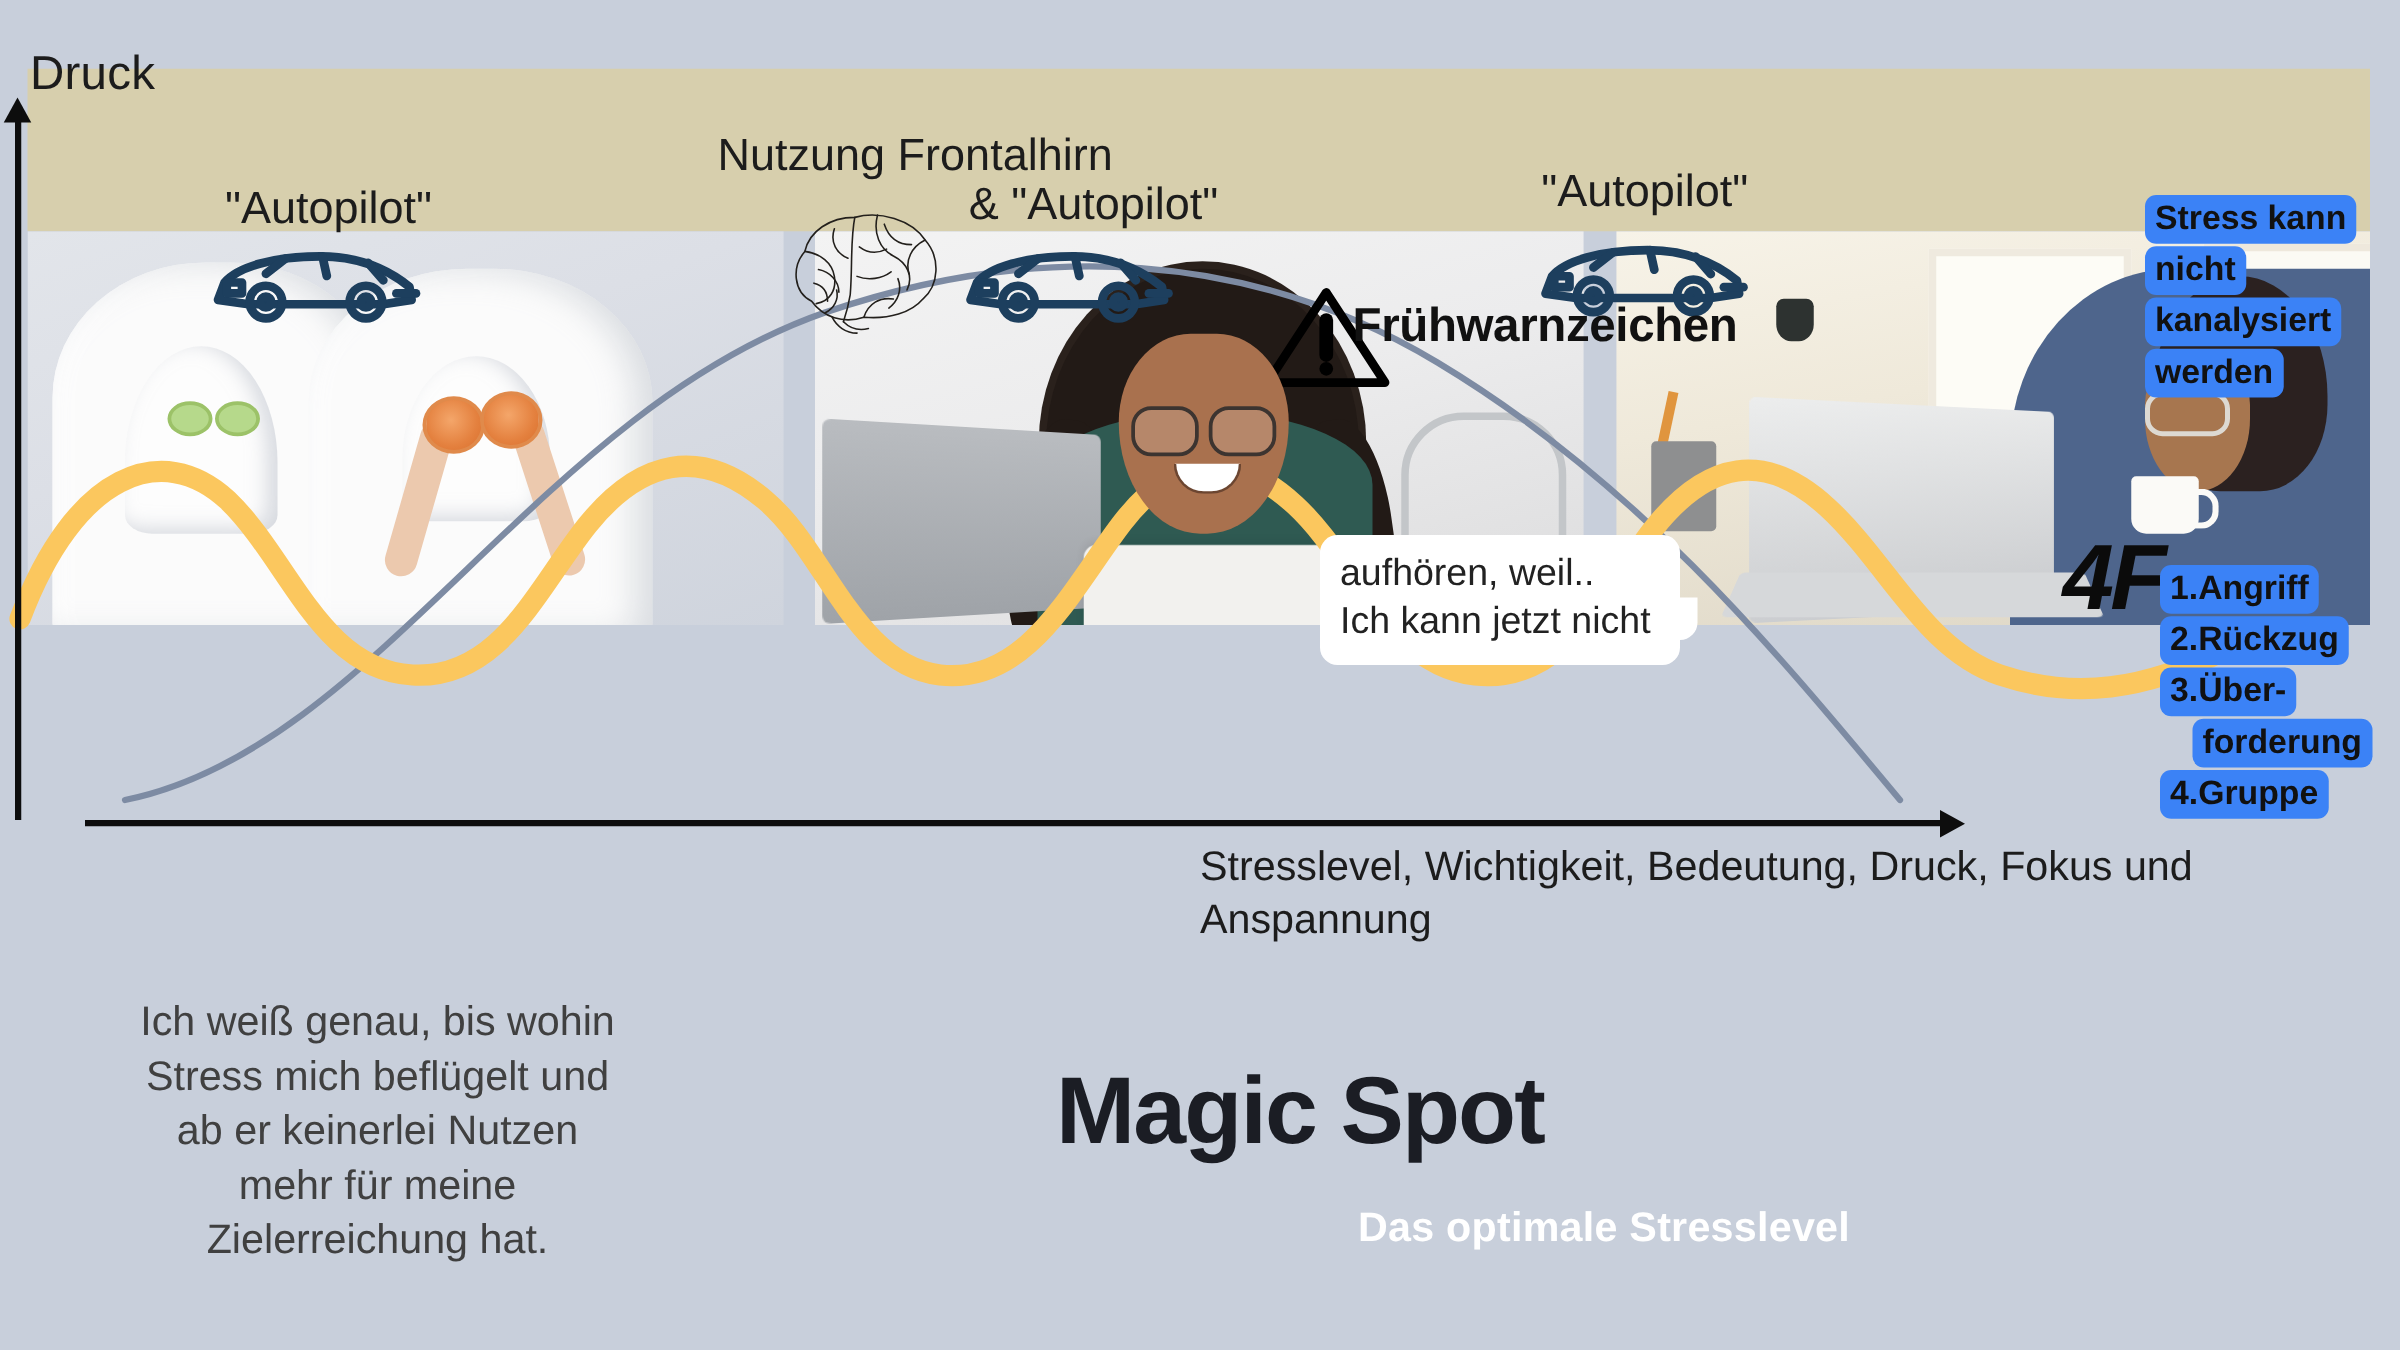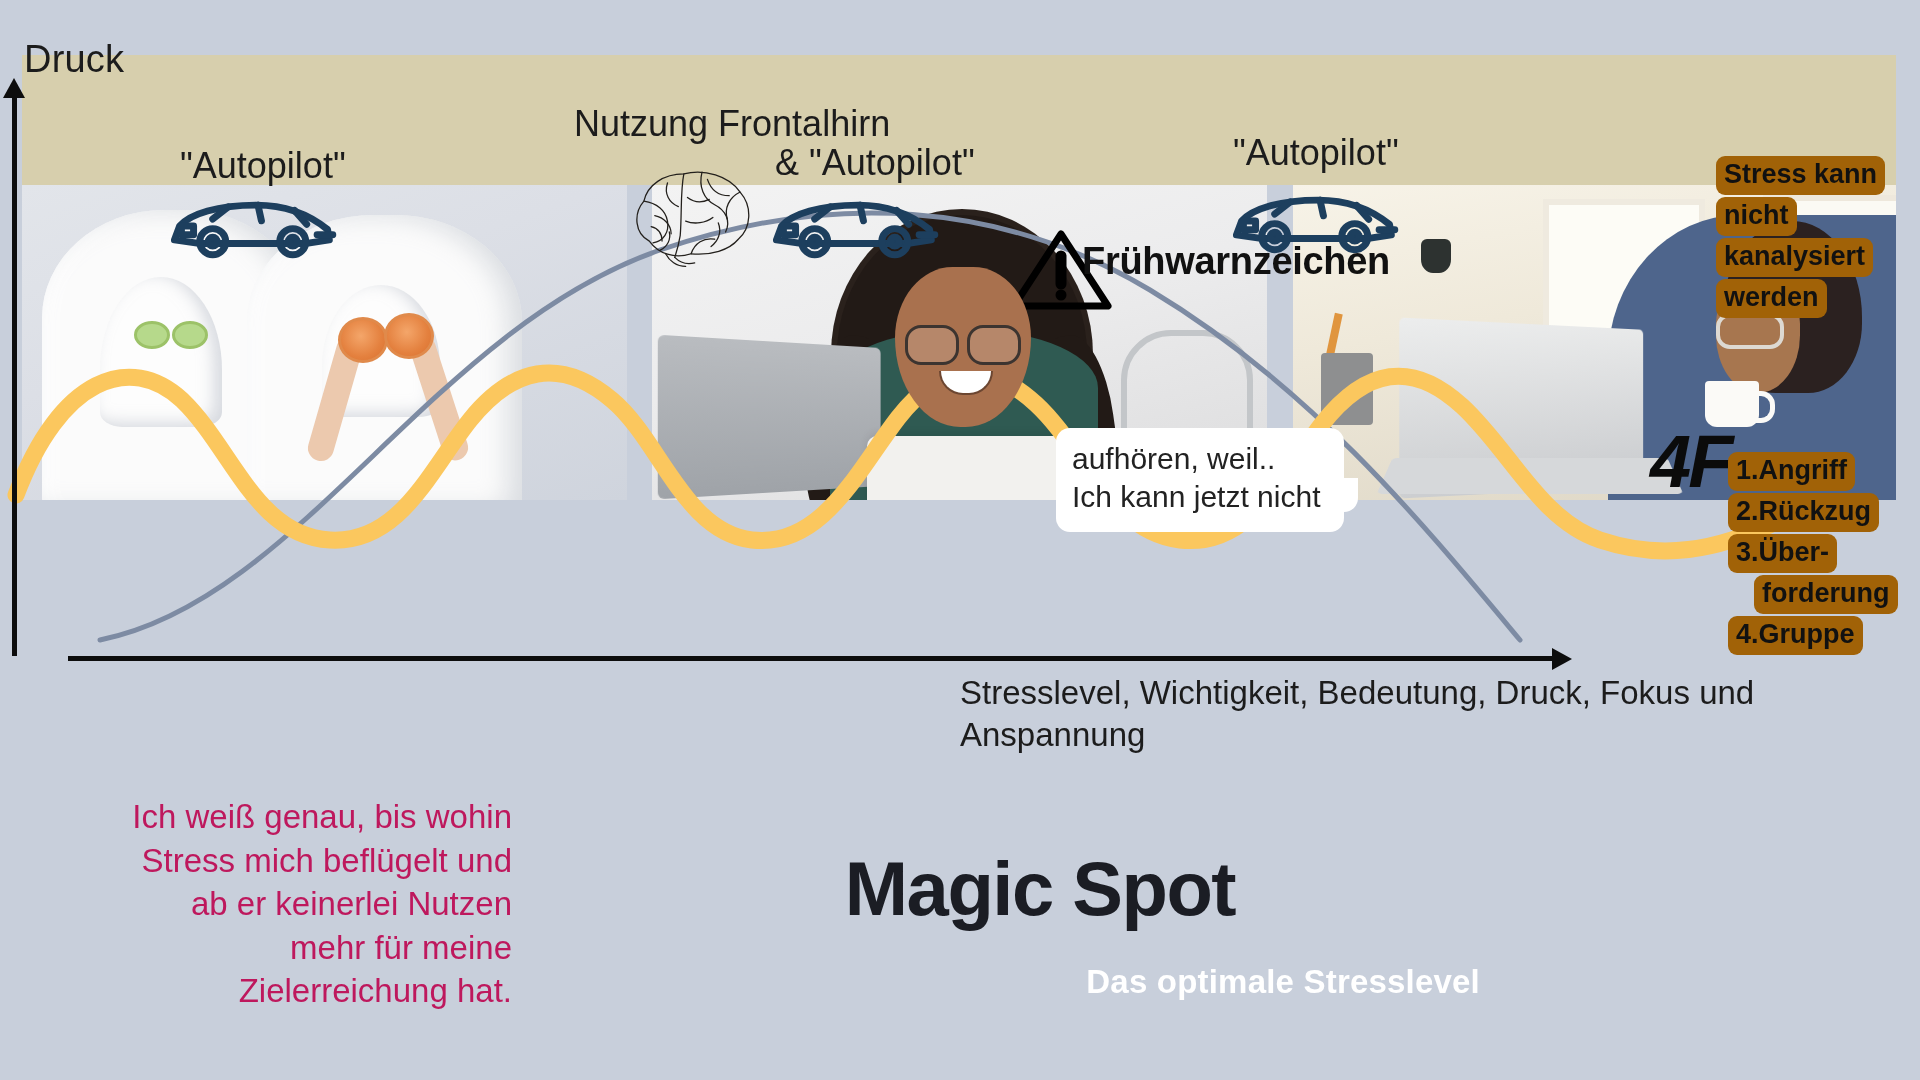--- a/index.html
+++ b/index.html
@@ -159,29 +159,29 @@
     font-size:30px;line-height:1.26;color:#222;
   }
   .bubble .tail{position:absolute;right:-14px;bottom:20px;width:34px;height:34px;
     background:#fff;border-radius:0 0 14px 0;}
 
   .four-f{position:absolute;left:1650px;top:425px;font-size:74px;font-weight:800;
     color:#0b0b0b;letter-spacing:-3px;line-height:1;font-style:italic;}
 
   
   .note{position:absolute;font-weight:700;color:#111;}
-  .note span{display:inline-block;background:#a16207;border-radius:9px;
+  .note span{display:inline-block;background:#3b82f6;border-radius:9px;
     padding:1px 8px 3px 8px;margin-bottom:2px;}
   .note-top{left:1716px;top:156px;font-size:27px;line-height:1.30;width:200px;}
   .note-list{left:1728px;top:452px;font-size:27px;line-height:1.30;width:195px;}
 
   
   .quote{
-    position:absolute;left:92px;top:795px;width:420px;text-align:right;
-    font-size:33px;line-height:1.32;color:#be185d;
+    position:absolute;left:92px;top:795px;width:420px;text-align:center;
+    font-size:33px;line-height:1.32;color:#404040;
   }
   .title{
     position:absolute;left:600px;top:845px;width:880px;text-align:center;
     font-size:76px;font-weight:700;color:#1b1d24;letter-spacing:-1.5px;
   }
   .subtitle{
     position:absolute;left:600px;top:963px;width:880px;text-align:right;
     font-size:33px;font-weight:700;color:#ffffff;letter-spacing:.2px;
   }
 </style>

